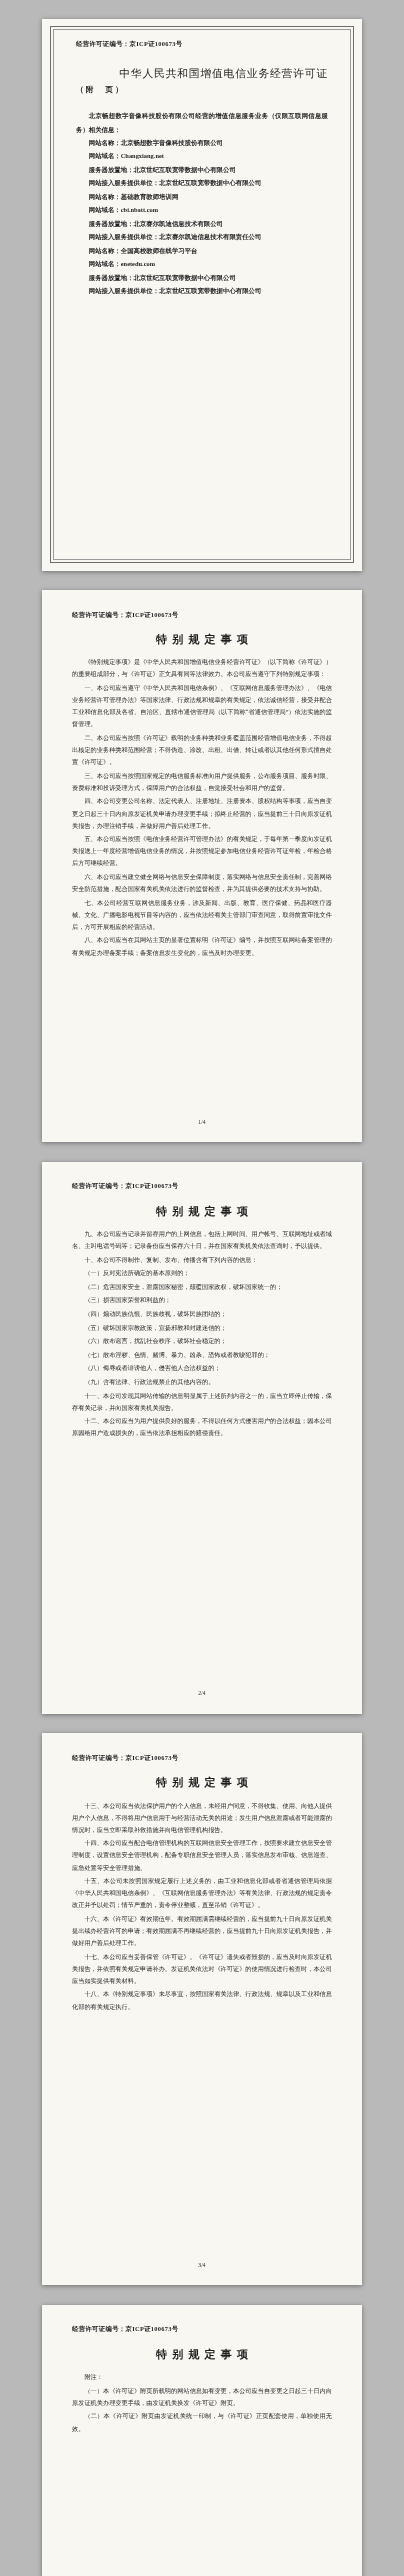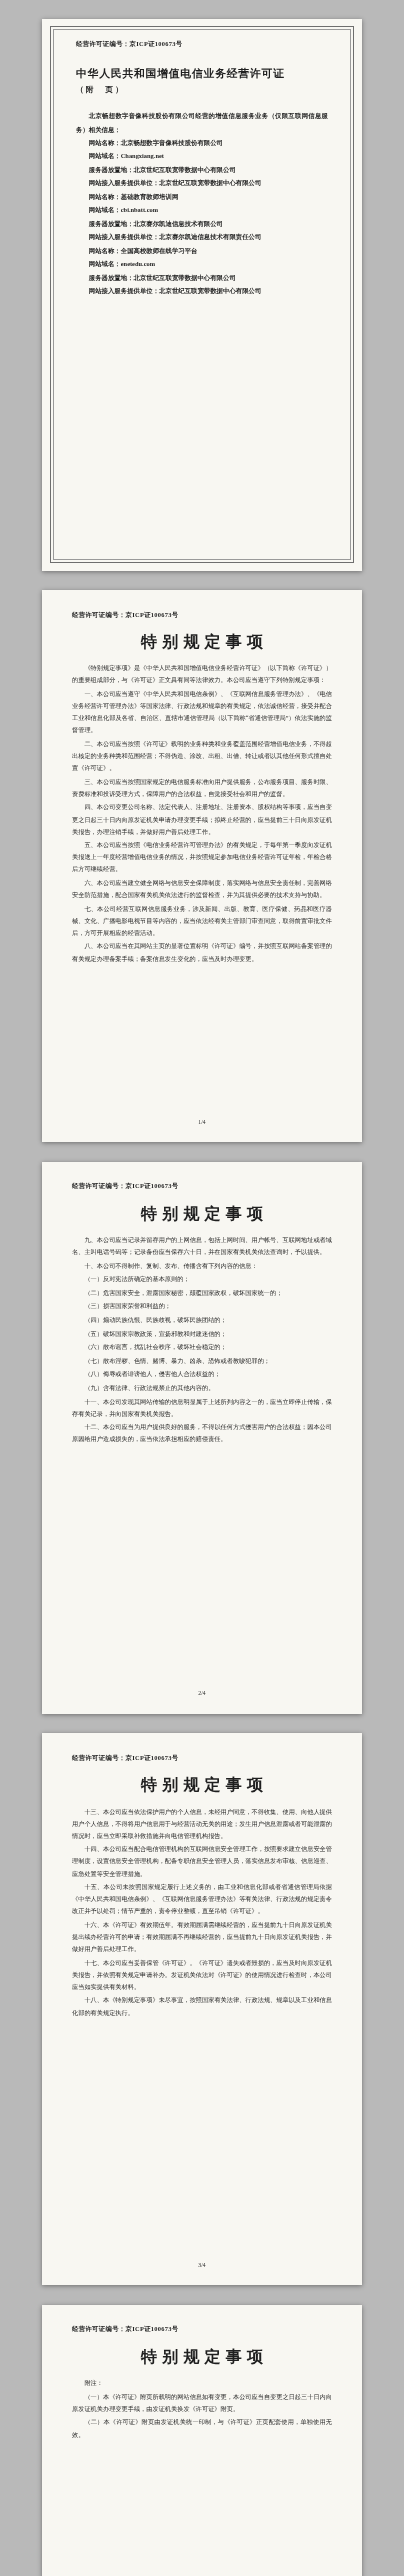--- a/index.html
+++ b/index.html
@@ -44,43 +44,43 @@
     flex-direction: column;
     flex: 1;
   }
   .page-content.cert { padding: 21.6px 34px 20.6px 34px; }
   .header-line {
     font-size: 6.4px;
     font-weight: bold;
     letter-spacing: 0.3px;
   }
   .cert-title {
-    text-align: left;
+    text-align: right;
     font-size: 10.8px;
-    font-weight: bold;
+    font-weight: normal;
     letter-spacing: 0.8px;
     margin: 17.5px 0 4.1px 0;
   }
   .cert-sub {
     font-size: 7.7px;
     font-weight: bold;
     margin: 0 0 14.4px 0;
     letter-spacing: 2.1px;
   }
   .cert-p, .field-line {
     font-size: 6.4px;
     line-height: 2.1;
     margin: 0;
     text-indent: 2em;
     text-align: justify;
     font-weight: 600;
   }
   .prov-title {
     text-align: center;
-    font-size: 16px;
+    font-size: 11px;
     font-weight: bold;
     letter-spacing: 5.2px;
     text-indent: 5.2px;
     margin: 12.4px 0 9.3px 0;
   }
   .prov-p {
     font-size: 6.2px;
     line-height: 1.95;
     margin: 0 0 1.5px 0;
     text-indent: 2em;

